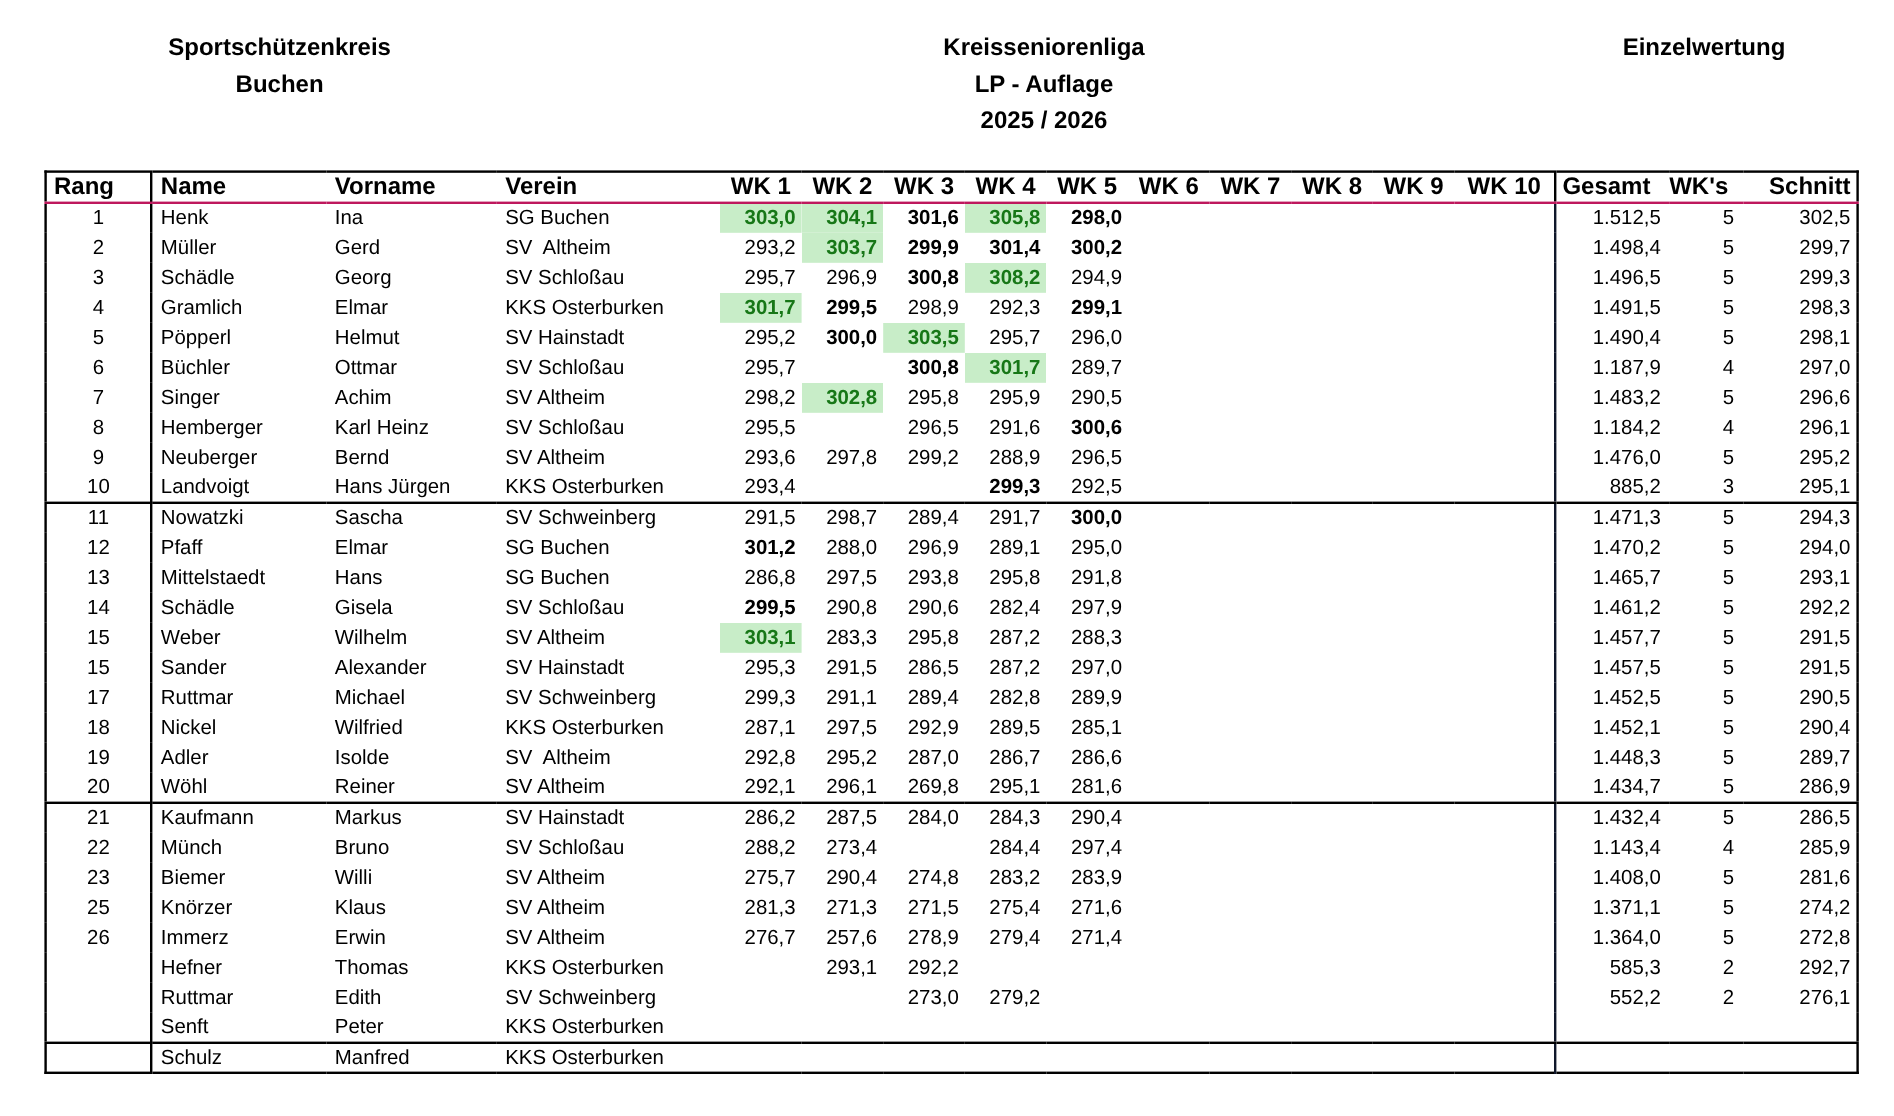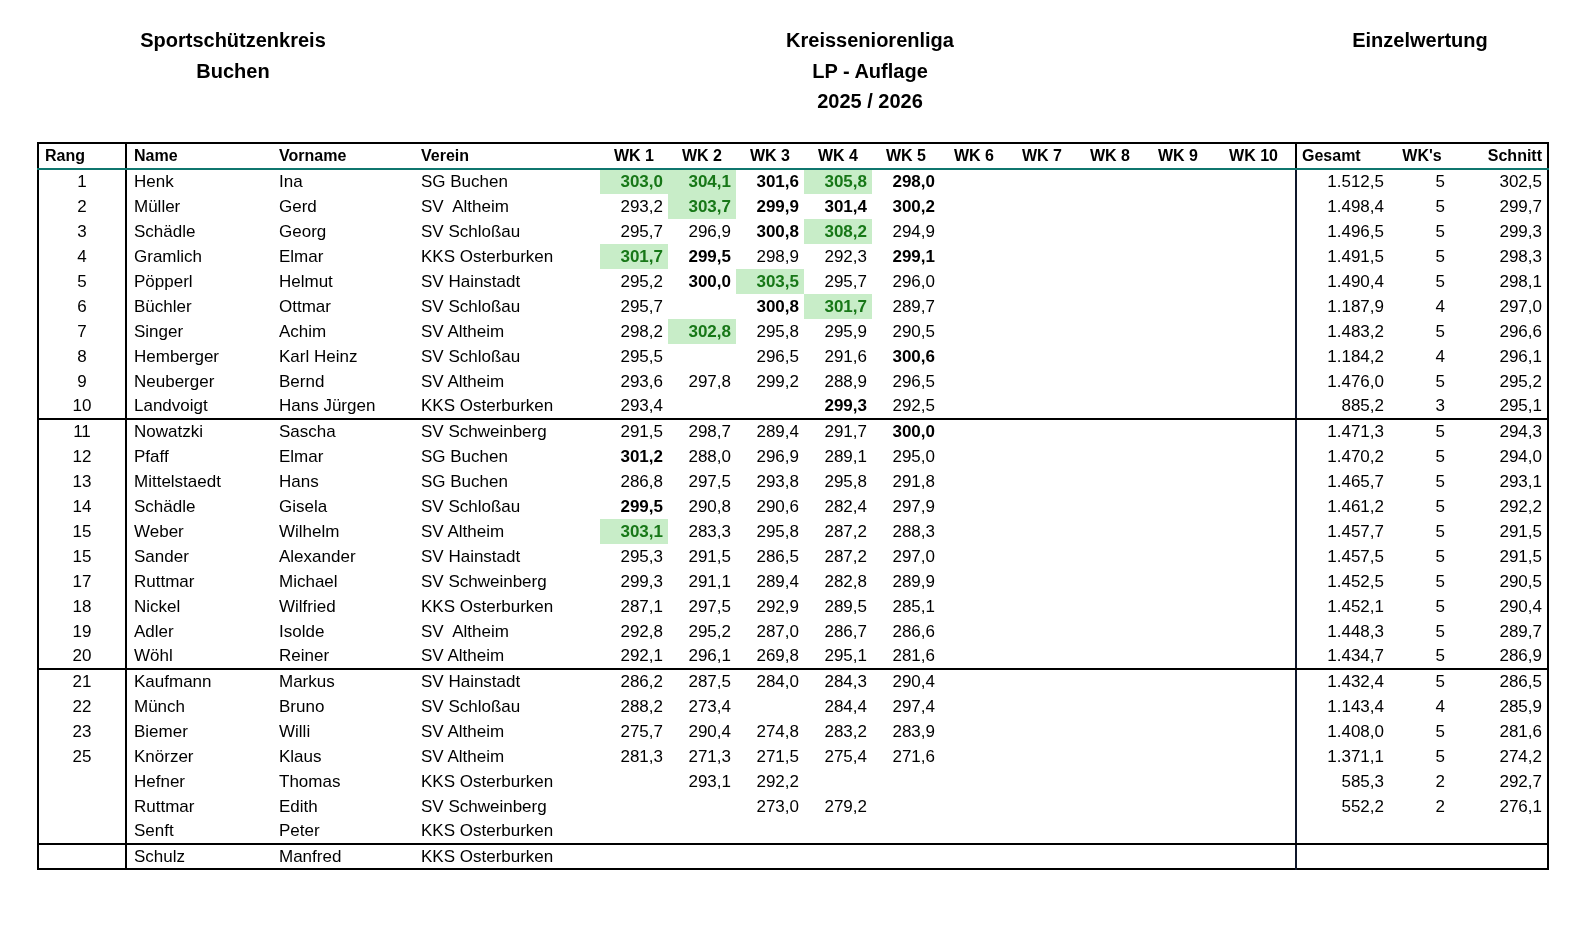--- a/index.html
+++ b/index.html
@@ -18,29 +18,29 @@
   #t-left   { left:83px;   width:300px; }
   #t-center { left:720px;  width:300px; }
   #t-right  { left:1270px; width:300px; }
 
   .tablewrap { position:absolute; left:37px; top:142px; }
   table {
     border-collapse:collapse; table-layout:fixed; width:1510px;
     border:2px solid #000;
   }
   th, td { padding:0; vertical-align:middle; overflow:hidden; white-space:pre; }
-  thead th { height:26px; font-size:16px; font-weight:bold; border-bottom:2px solid #0f766e; }
+  thead th { height:26px; font-size:20px; font-weight:bold; border-bottom:2px solid #be185d; }
   tbody td { height:25px; font-size:17px; }
 
   
   th.h-rang    { text-align:left;  padding-left:6px;  border-right:2px solid #000; }
   th.h-text    { text-align:left;  padding-left:7px; }
   th.h-wk      { text-align:center; }
   th.h-gesamt  { text-align:left;  padding-left:5px; border-left:2px solid #000; }
-  th.h-wks     { text-align:center;margin-top:12px; }
+  th.h-wks     { text-align:left;margin-top:12px; }
   th.h-schnitt { text-align:right; padding-right:5px; }
 
   
   td.c-rang    { text-align:center; border-right:2px solid #000; }
   td.c-name, td.c-vorname, td.c-verein { text-align:left; padding-left:7px; }
   td.c-wk      { text-align:right; padding-right:5px; }
   td.c-gesamt  { text-align:right; padding-right:7px; border-left:2px solid #0f172a; }
   td.c-wks     { text-align:right; padding-right:8px; }
   td.c-schnitt { text-align:right; padding-right:5px; }
 
@@ -552,20 +552,39 @@
             <td class="c-wk"></td>
             <td class="c-wk"></td>
             <td class="c-wk"></td>
             <td class="c-wk"></td>
             <td class="c-wk"></td>
             <td class="c-gesamt">1.371,1</td>
             <td class="c-wks">5</td>
             <td class="c-schnitt">274,2</td>
           </tr>
           <tr>
+            <td class="c-rang">26</td>
+            <td class="c-name">Immerz</td>
+            <td class="c-vorname">Erwin</td>
+            <td class="c-verein">SV Altheim</td>
+            <td class="c-wk">276,7</td>
+            <td class="c-wk">257,6</td>
+            <td class="c-wk">278,9</td>
+            <td class="c-wk">279,4</td>
+            <td class="c-wk">271,4</td>
+            <td class="c-wk"></td>
+            <td class="c-wk"></td>
+            <td class="c-wk"></td>
+            <td class="c-wk"></td>
+            <td class="c-wk"></td>
+            <td class="c-gesamt">1.364,0</td>
+            <td class="c-wks">5</td>
+            <td class="c-schnitt">272,8</td>
+          </tr>
+          <tr>
             <td class="c-rang"></td>
             <td class="c-name">Hefner</td>
             <td class="c-vorname">Thomas</td>
             <td class="c-verein">KKS Osterburken</td>
             <td class="c-wk"></td>
             <td class="c-wk">293,1</td>
             <td class="c-wk">292,2</td>
             <td class="c-wk"></td>
             <td class="c-wk"></td>
             <td class="c-wk"></td>

